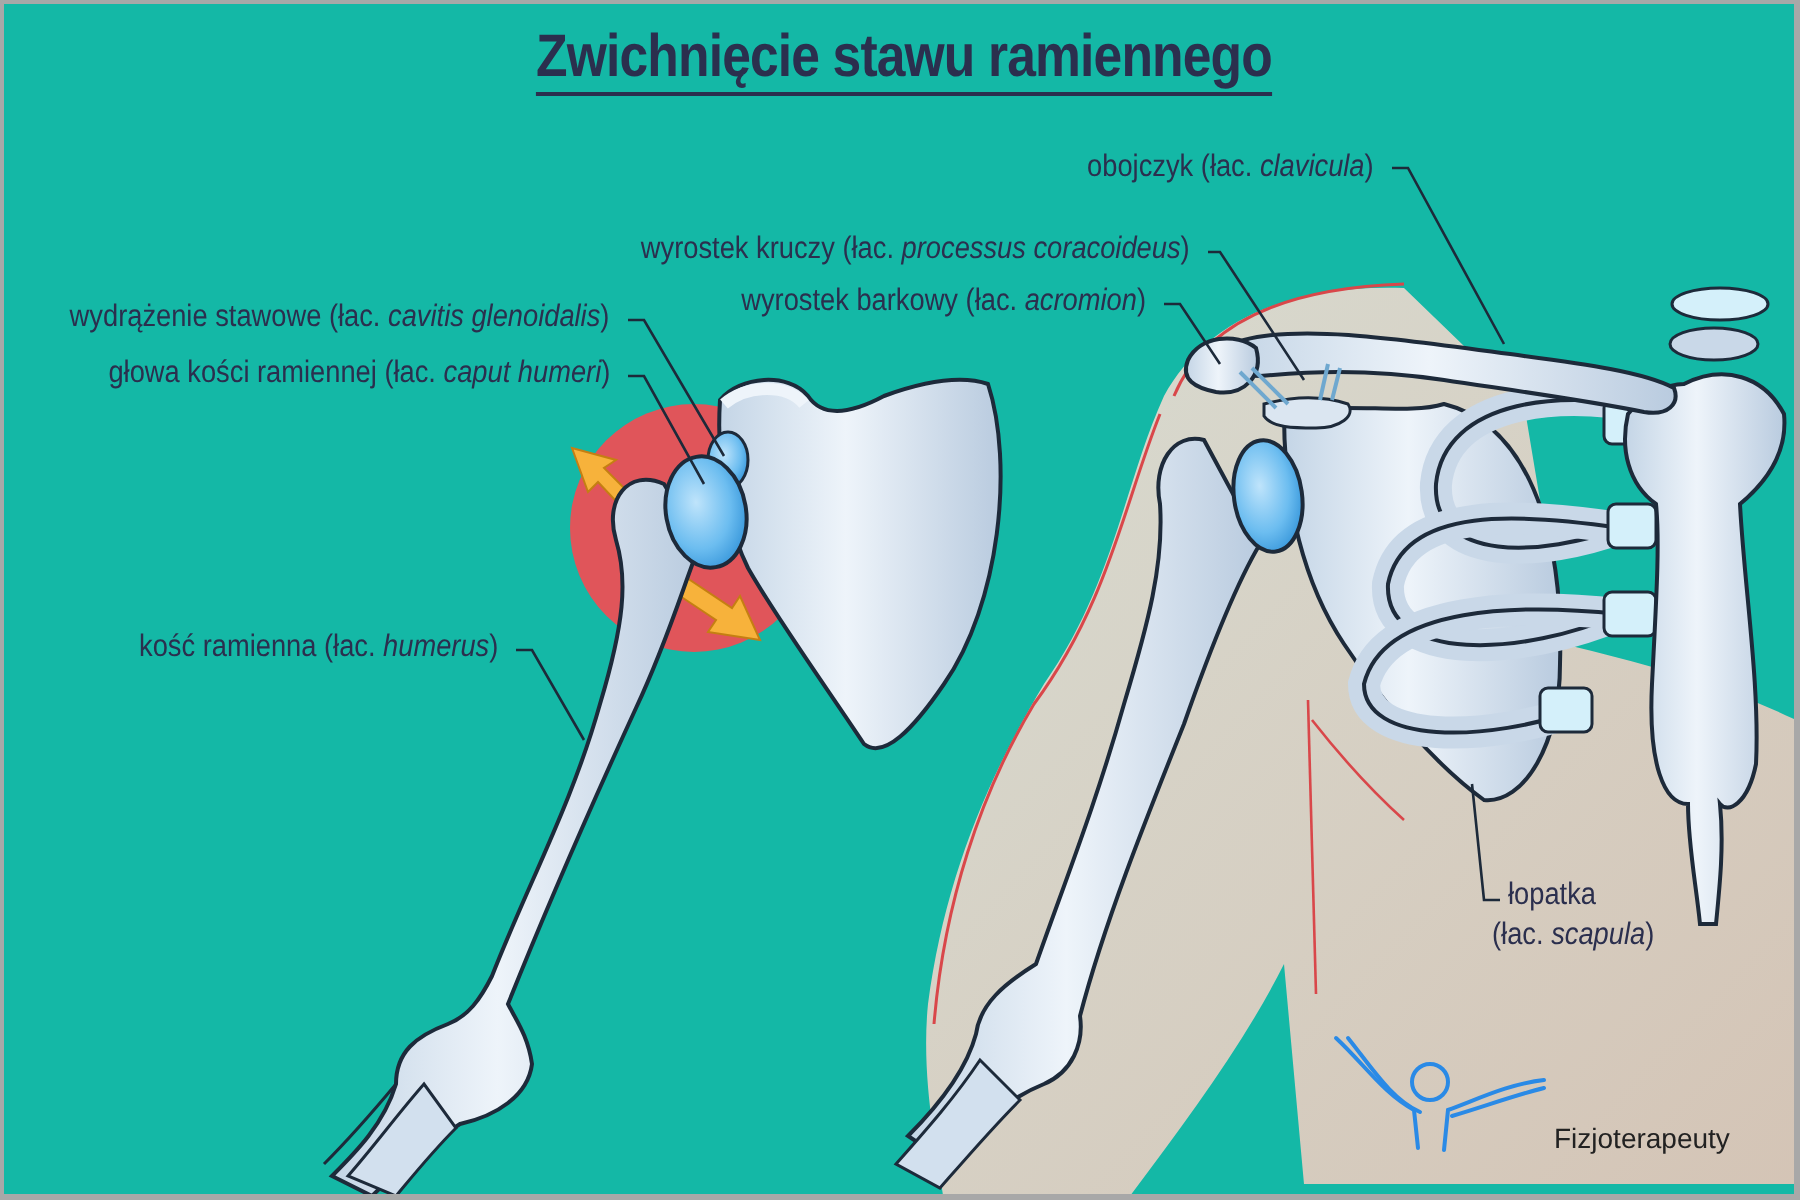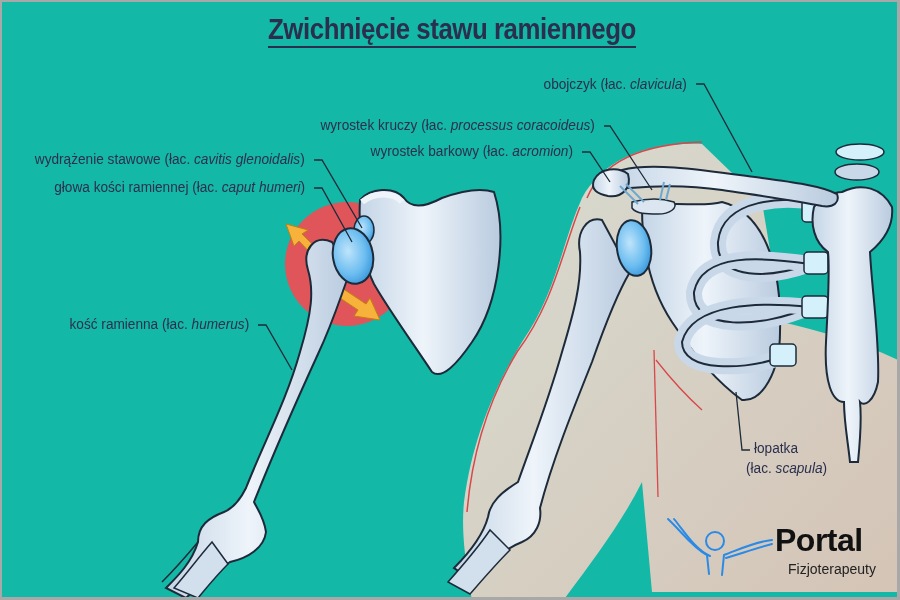--- a/index.html
+++ b/index.html
@@ -9,21 +9,21 @@
   #art{position:absolute;left:0;top:0;width:900px;height:600px;}
   .title{position:absolute;left:0;top:10px;width:900px;text-align:center;font-family:"Liberation Sans",sans-serif;
     font-weight:bold;font-size:30px;color:#2b2f4e;letter-spacing:-0.5px;transform:scaleX(0.86);}
   .title span{border-bottom:2px solid #2b2f4e;padding-bottom:1px;}
   .lbl{position:absolute;font-family:"Liberation Sans",sans-serif;font-size:15.5px;color:#2b2f4e;
     white-space:nowrap;transform-origin:left top;transform:scaleX(0.88);}
   .lbl i{font-style:italic;}
   .lbl.r{transform-origin:right top;}
   .logo-portal{position:absolute;left:773px;top:520px;font-family:"Liberation Sans",sans-serif;font-weight:bold;
     font-size:32px;color:#111;letter-spacing:-0.5px;}
-  .logo-sub{position:absolute;left:775px;top:559px;font-family:"Liberation Sans",sans-serif;font-size:14px;color:#222;margin-left:11px;}
+  .logo-sub{position:absolute;left:775px;top:559px;font-family:"Liberation Sans",sans-serif;font-size:14px;color:#222;}
 </style>
 </head>
 <body>
 
 <div id="canvas">
 
 <svg id="art" viewBox="0 0 900 600">
   <defs>
     <linearGradient id="boneG" x1="0" y1="0" x2="1" y2="0">
       <stop offset="0" stop-color="#c4d5e6"></stop>
@@ -148,16 +148,15 @@
 <div class="lbl r" style="right:210px;top:73px;">
   <span>obojczyk (łac. </span><i>clavicula</i><span>)</span>
 </div>
 <div class="lbl" style="left:752px;top:437px;">
   <span>łopatka</span>
 </div>
 <div class="lbl" style="left:744px;top:457px;">
   <span>(łac. </span><i>scapula</i><span>)</span>
 </div>
 
-<div class="logo-portal">Portal</div>
 <div class="logo-sub">Fizjoterapeuty</div>
 
 </div>
 
 </body></html>

